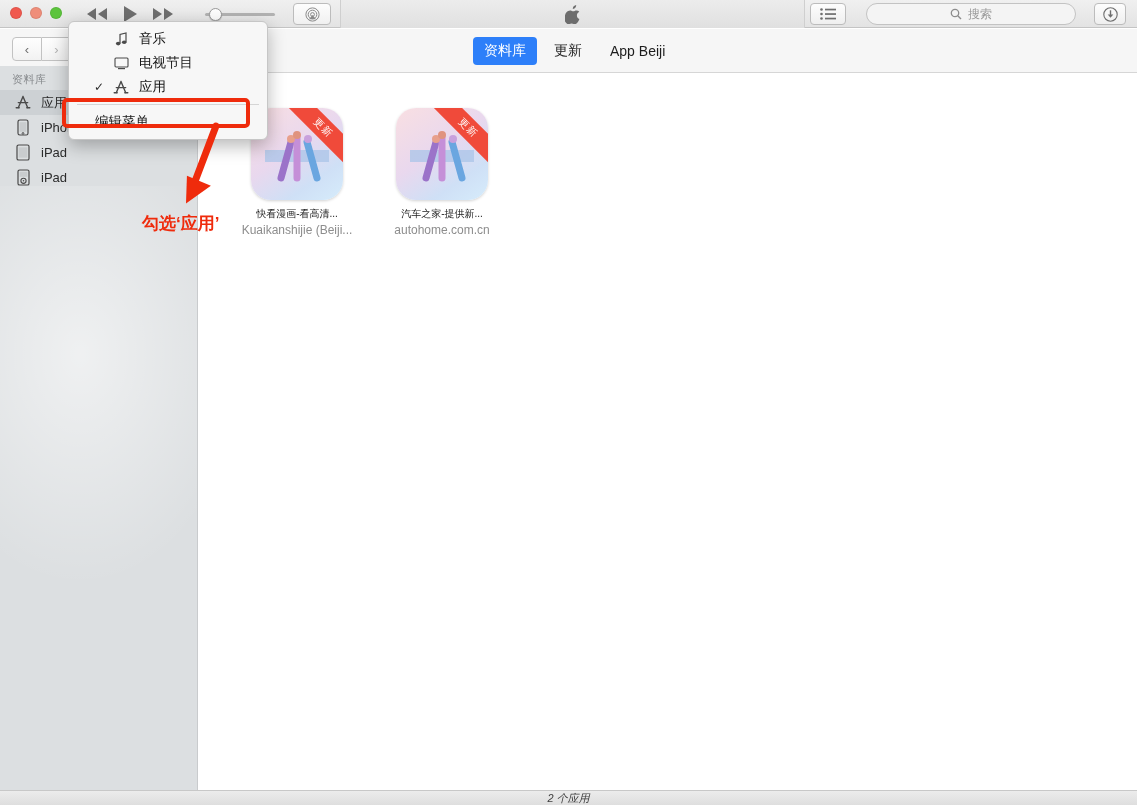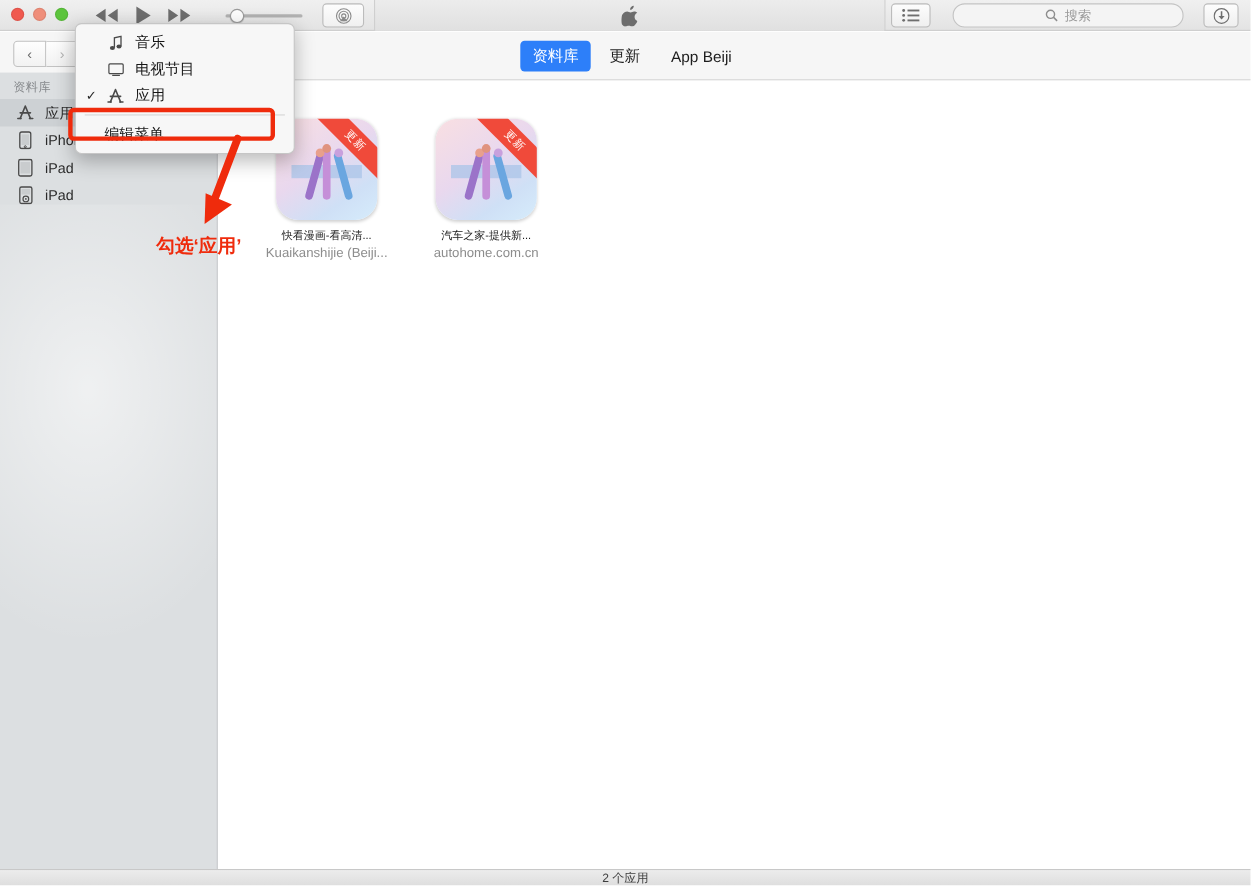--- a/index.html
+++ b/index.html
@@ -183,39 +183,39 @@
     margin-top: 2px; font-size: 12px; color: #8d8d8d;
     white-space: nowrap; overflow: hidden;
   }
 
   
   .statusbar {
     position: absolute; left: 0; bottom: 0;
     width: 1137px; height: 15px;
     background: linear-gradient(#ececec, #dedede);
     border-top: 1px solid #c8c8c8;
-    display: flex; align-items: center; justify-content: center;
+    display: flex; align-items: center; justify-content: center; font-style: italic;
   }
   .statusbar span { font-size: 11px; color: #3d3d3d; }
 
   
   .menu {
     position: absolute; left: 68px; top: 21px;
     width: 200px;
     background: #f7f7f7;
     border: 1px solid #c6c6c6;
     border-radius: 6px;
     box-shadow: 0 6px 18px rgba(0,0,0,.28);
     padding: 5px 0;
     z-index: 40;
   }
   .menu-item {
     height: 24px; display: flex; align-items: center;
     font-size: 13.5px; color: #161616;
-    padding-left: 4px;
+    padding-left: 20px;
   }
   .menu-check { width: 20px; text-align: center; font-size: 12px; color: #2b2b2b; }
   .menu-ico { width: 24px; display: flex; justify-content: center; align-items: center; }
   .menu-label { margin-left: 6px; }
   .menu-sep {
     height: 1px; background: #d5d5d5; margin: 5px 8px 5px 8px;
   }
   .menu-item.plain { padding-left: 26px; }
 
   

